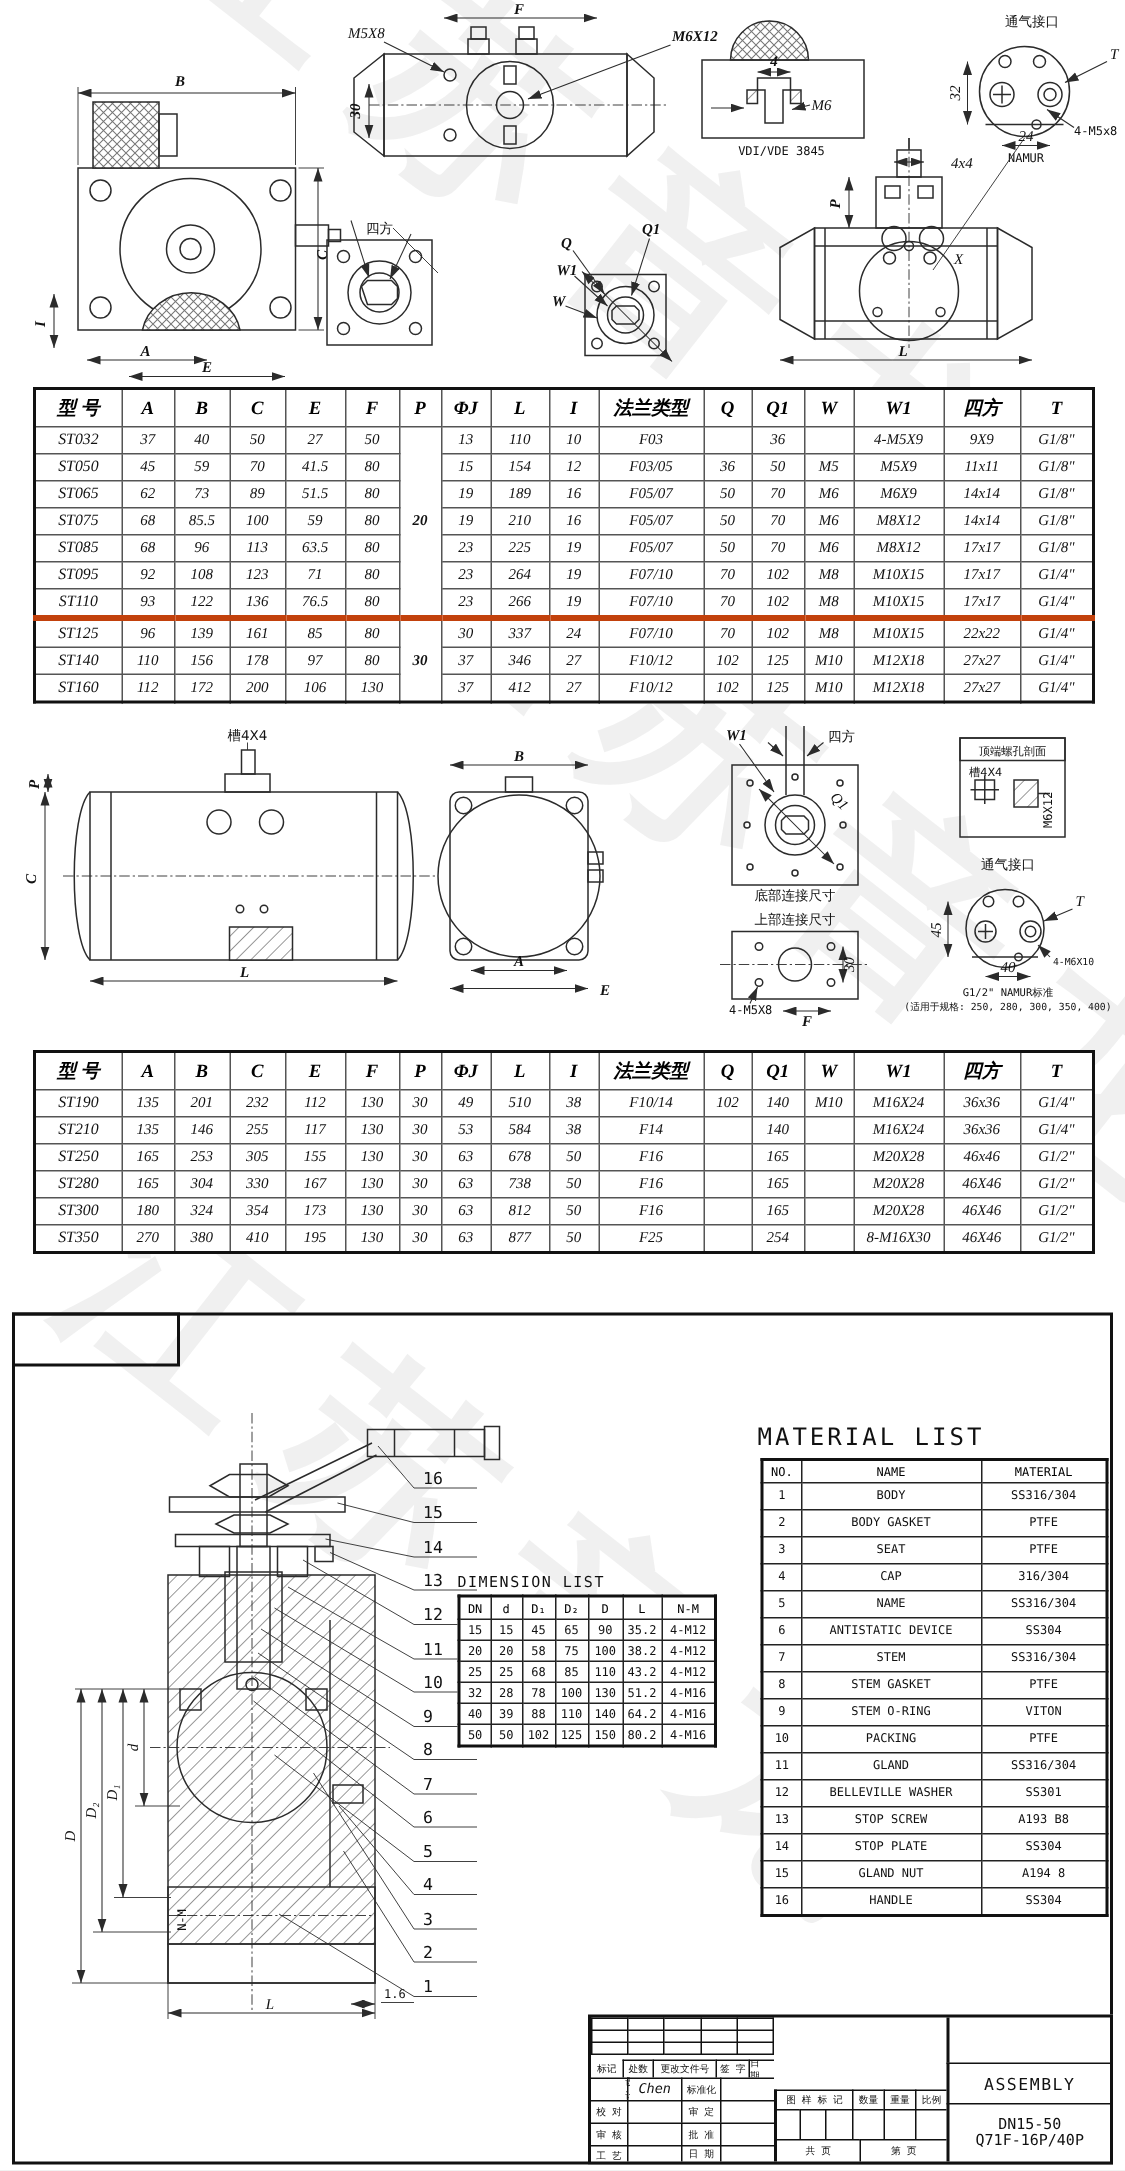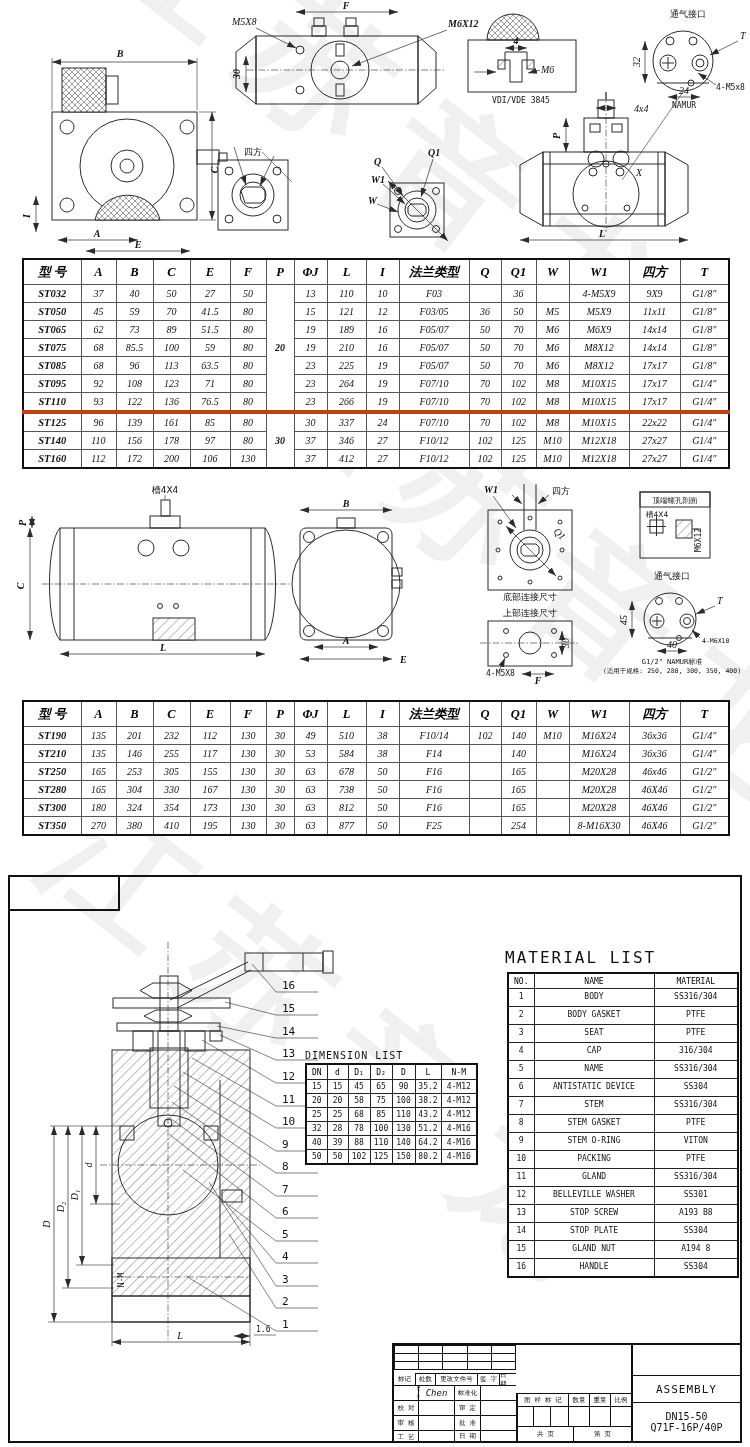--- a/index.html
+++ b/index.html
@@ -4,21 +4,21 @@
 <style>
   html,body{margin:0;padding:0;background:#e8e8e8;}
   #page{position:relative;width:750px;height:1447px;background:#fff;font-family:"Liberation Sans",sans-serif;overflow:hidden;margin:0 auto;}
   .abs{position:absolute;}
   
   .wm{position:absolute;font-size:140px;font-weight:bold;letter-spacing:34px;color:rgba(110,110,110,0.10);transform:rotate(38deg);white-space:nowrap;pointer-events:none;font-family:"DejaVu Sans",sans-serif;}
   
   table.spec{border-collapse:collapse;table-layout:fixed;border:2px solid #111;background:#fff;}
   table.spec th{border:1px solid #555;font:italic bold 12.5px "Liberation Serif",serif;height:24px;padding:0;text-align:center;white-space:nowrap;overflow:hidden;}
   table.spec td{border:1px solid #555;font:italic 10px "Liberation Serif",serif;height:17px;padding:0;text-align:center;white-space:nowrap;overflow:hidden;color:#111;}
-  table.spec td.rowhead{font-weight:bold;font-size:10.5px;}
+  table.spec td.rowhead{font-weight:normal;font-size:10.5px;}
   table.spec td.pcell{font-weight:bold;}
   table.spec tr.g td{border-top:4px solid #c2410c;}
   table.mini{border-collapse:collapse;table-layout:fixed;border:2px solid #111;background:#fff;}
   table.mini th{border:1px solid #222;font:8px "DejaVu Sans Mono",monospace;padding:0;text-align:center;height:14px;white-space:nowrap;overflow:hidden;}
   table.mini td{border:1px solid #222;font:8px "DejaVu Sans Mono",monospace;padding:0 1px;text-align:center;height:13px;color:#111;}
   table.mat td{height:17px;font-size:8px;white-space:normal;line-height:1.05;}
   .minititle{font:10px "DejaVu Sans Mono",monospace;color:#111;letter-spacing:1px;}
   .mattitle{font:16px "DejaVu Sans Mono",monospace;color:#111;letter-spacing:2px;}
   
   svg{overflow:visible;}
@@ -305,21 +305,21 @@
           <td>G1/8"</td>
         </tr>
         <tr>
           <td class="rowhead">ST050</td>
           <td>45</td>
           <td>59</td>
           <td>70</td>
           <td>41.5</td>
           <td>80</td>
           <td>15</td>
-          <td>121</td>
+          <td>154</td>
           <td>12</td>
           <td>F03/05</td>
           <td>36</td>
           <td>50</td>
           <td>M5</td>
           <td>M5X9</td>
           <td>11x11</td>
           <td>G1/8"</td>
         </tr>
         <tr>

